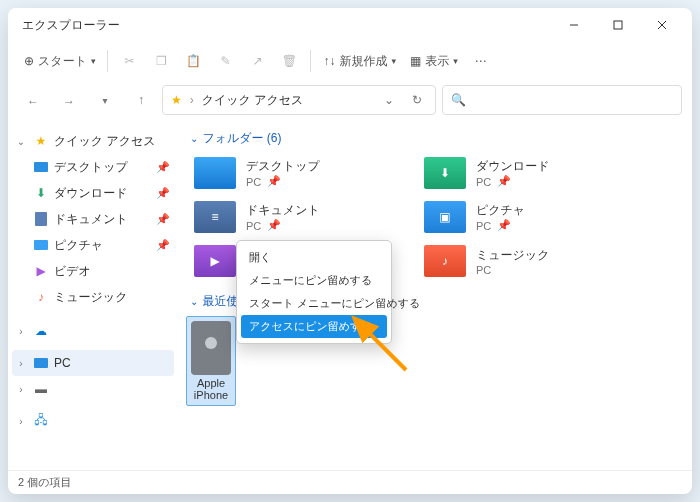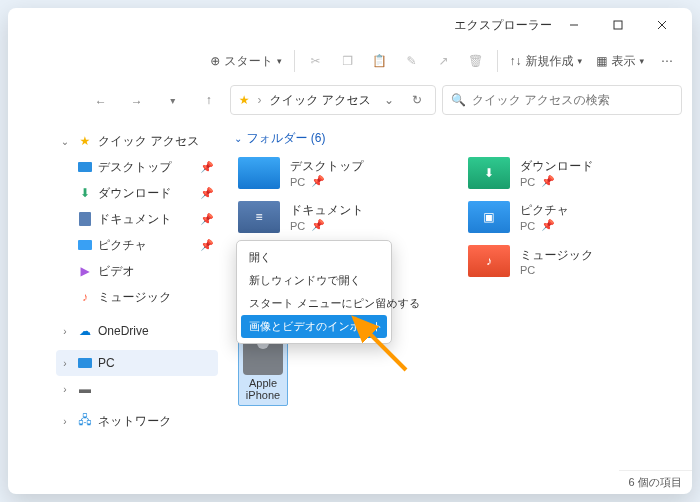--- a/index.html
+++ b/index.html
@@ -1,17 +1,17 @@
 <!DOCTYPE html>
 <html><head>
 <meta charset="utf-8">
 <style>
 * { margin: 0; padding: 0; box-sizing: border-box; font-family: "Segoe UI", "Yu Gothic UI", Meiryo, sans-serif; }
 body { background: #e8f0f8; padding: 8px; font-size: 12px; color: #333; }
-.window { width: 684px; height: 486px; background: #fff; border-radius: 8px; box-shadow: 0 8px 24px rgba(0,0,0,0.15); display: flex; flex-direction: column; position: relative; overflow: hidden; align-items: flex-end; }
+.window { width: 684px; height: 486px; background: #fff; border-radius: 8px; box-shadow: 0 8px 24px rgba(0,0,0,0.15); display: flex; flex-direction: column; position: relative; overflow: hidden; }
 .titlebar { height: 34px; display: flex; align-items: center; padding: 0 8px 0 14px; }
 .titlebar .title { font-size: 12px; flex: 1; }
 .winbtn { width: 44px; height: 30px; display: flex; align-items: center; justify-content: center; color: #444; }
 .toolbar { height: 38px; display: flex; align-items: center; padding: 0 10px; gap: 2px; }
 .tbtn { height: 30px; min-width: 30px; padding: 0 6px; display: flex; align-items: center; justify-content: center; border-radius: 4px; color: #555; font-size: 12px; gap: 4px; }
 .tbtn.disabled { color: #bbb; }
 .tsep { width: 1px; height: 22px; background: #ddd; margin: 0 4px; }
 .navrow { height: 40px; display: flex; align-items: center; padding: 0 10px; gap: 6px; }
 .navbtn { width: 30px; height: 30px; display: flex; align-items: center; justify-content: center; color: #777; border-radius: 4px; }
 .addressbar { flex: 1; height: 30px; border: 1px solid #ddd; border-radius: 4px; display: flex; align-items: center; padding: 0 8px; gap: 8px; }
@@ -126,21 +126,20 @@
     <div class="navbtn">↑</div>
     <div class="addressbar">
       <span class="star">★</span>
       <span style="color:#999">›</span>
       <span class="path">クイック アクセス</span>
       <span class="ctl">⌄</span>
       <span class="ctl">↻</span>
     </div>
     <div class="searchbox">
       <span>🔍</span>
-      <input type="text" style="border: none; outline: none; flex: 1 1 0%; font-size: 12px;" placeholder="クイック アクセスの検索">
     </div>
   </div>
 
   <div class="body">
     <div class="sidebar">
       <div class="srow">
         <span class="caret">⌄</span>
         <span class="ico" style="color:#f7b500">★</span>
         <span class="lbl">クイック アクセス</span>
       </div>
@@ -175,39 +174,37 @@
         <span class="lbl">ビデオ</span>
       </div>
       <div class="srow" style="padding-left:20px">
         <span class="ico" style="color:#ff6a4d">♪</span>
         <span class="lbl">ミュージック</span>
       </div>
       <div style="height:8px"></div>
       <div class="srow">
         <span class="caret">›</span>
         <span class="ico" style="color:#0078d4">☁</span>
-        <span class="lbl">OneDrive</span>
       </div>
       <div style="height:6px"></div>
       <div class="srow selected">
         <span class="caret">›</span>
         <span class="ico">
             <span style="width:14px;height:10px;background:#2a8fe0;display:block;border-radius:1px"></span>
           </span>
         <span class="lbl">PC</span>
       </div>
       <div class="srow">
         <span class="caret">›</span>
         <span class="ico" style="color:#666">▬</span>
       </div>
       <div style="height:6px"></div>
       <div class="srow">
         <span class="caret">›</span>
         <span class="ico" style="color:#2a8fe0">🖧</span>
-        <span class="lbl">ネットワーク</span>
       </div>
     </div>
 
     <div class="content">
       <div class="grouphdr">
         <span class="cv">⌄</span>
         <span>フォルダー (6)</span>
       </div>
       <div class="tiles">
         <div class="tile">
@@ -267,39 +264,39 @@
                 <span>PC</span>
               </span>
             </div>
         </div>
       </div>
 
       <div class="grouphdr">
         <span class="cv">⌄</span>
         <span>最近使用</span>
       </div>
-      <div style="margin-left:8px">
+      <div style="margin-left:0">
         <div class="device">
           <div class="ph"></div>
           <div class="lbl2">Apple
 iPhone</div>
         </div>
       </div>
     </div>
   </div>
 
   <div class="statusbar">
-    <span>6 個の項目</span>
+    <span>2 個の項目</span>
   </div>
 
   <div class="contextmenu">
     <div class="cmitem">開く</div>
-    <div class="cmitem">新しウィンドウで開く</div>
+    <div class="cmitem">メニューにピン留めする</div>
     <div class="cmitem">スタート メニューにピン留めする</div>
-    <div class="cmitem hl">画像とビデオのインポート</div>
+    <div class="cmitem hl">アクセスにピン留めする</div>
   </div>
 
   <svg class="arrow" width="70" height="70">
     <defs>
         <marker id="ah" markerWidth="8" markerHeight="8" refX="6" refY="3" orient="auto">
           <polygon points="0 0, 7 3, 0 6" fill="#ff9900"></polygon>
         </marker>
       </defs>
     <line x1="60" y1="60" x2="8" y2="8" stroke="#ff9900" stroke-width="4" marker-end="url(#ah)"></line>
   </svg>

